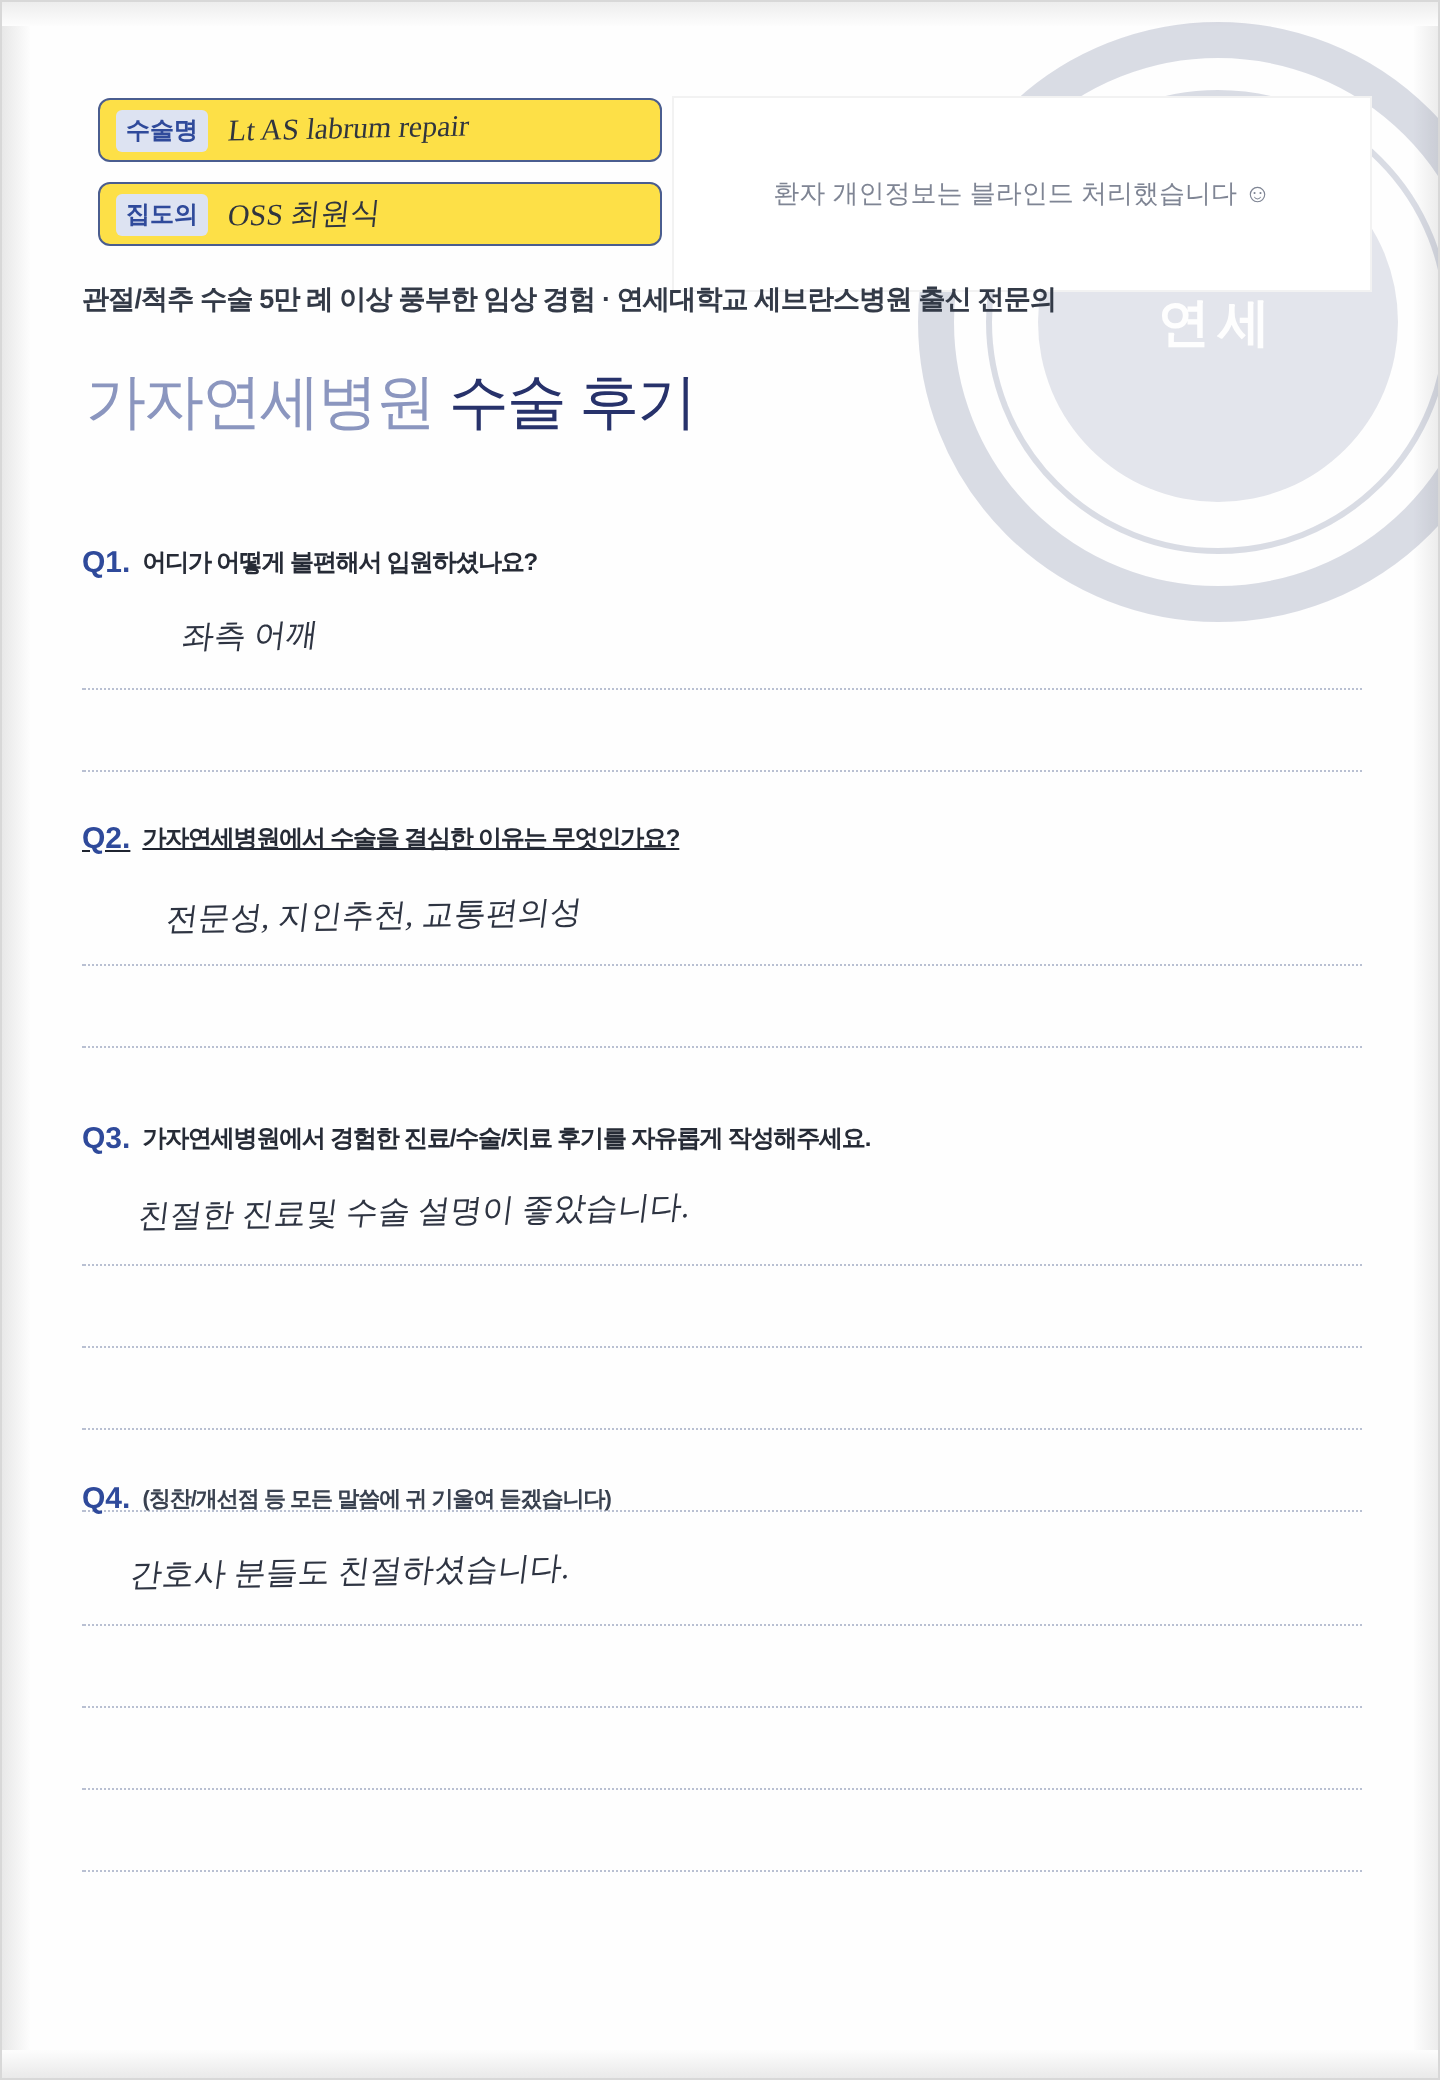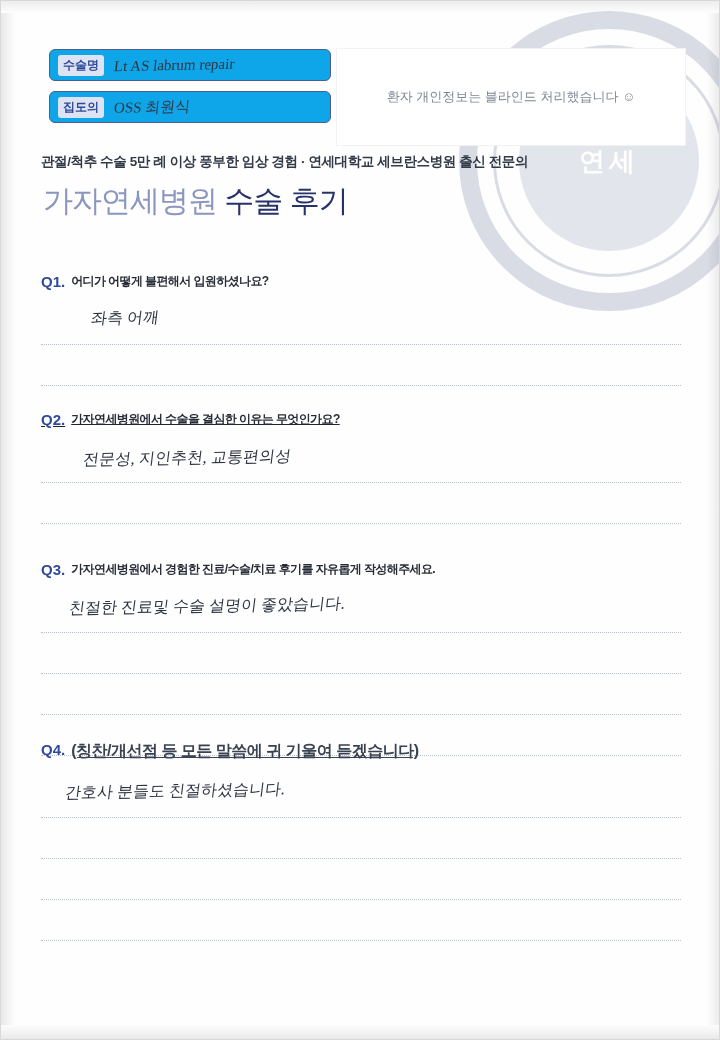--- a/index.html
+++ b/index.html
@@ -51,21 +51,21 @@
   .watermark .seal-text {
     position:absolute; inset:0;
     display:flex; align-items:center; justify-content:center;
     color:#fff; font-size:26px; letter-spacing:4px; font-weight:bold;
   }
 
   
   .form-boxes { position:absolute; left:48px; top:48px; width:282px; }
   .fbox {
     height:32px; border:1.5px solid #4a5d8f; border-radius:6px;
-    background:#0ea5e9; display:flex; align-items:center;
+    background:#fde047; display:flex; align-items:center;
     margin-bottom:10px; padding:0 8px;
     position:relative;
   }
   .fbox .lab {
     font-size:12px; font-weight:bold; color:#2f4a9b;
     background:#dde3f2; border-radius:3px; padding:2px 5px;
     white-space:nowrap;
   }
   .fbox .hw {
     font-family:"Liberation Serif", serif;
@@ -79,43 +79,42 @@
     position:absolute; left:336px; top:48px; width:348px; height:96px;
     background:#fff;
     display:flex; align-items:center; justify-content:center;
     text-align:center;
     color:#7f8594; font-size:13px;
     box-shadow:0 0 0 1px #f2f2f2;
   }
 
   
   .subtitle {
-    position:absolute; left:40px; top:152px;
+    position:absolute; left:40px; top:140px;
     font-size:13.5px; font-weight:bold; color:#333a47; letter-spacing:-0.4px;
   }
   .maintitle {
     position:absolute; left:42px; top:180px;
     font-size:30px; letter-spacing:-1px;
     color:#8b96bf; font-weight:normal;
   }
   .maintitle .strong { color:#27326b; }
 
   
   .q { position:absolute; left:40px; width:640px; }
-  .q .qhead { display:flex; align-items:flex-start; gap:6px; }
+  .q .qhead { display:flex; align-items:flex-end; gap:6px; }
   .q .qnum {
     font-size:15px; font-weight:bold; color:#2f4a9b;
   }
   .q .qtext {
     font-size:12px; font-weight:bold; color:#262b36; letter-spacing:-0.6px;
   }
   .q .qhint {
-    font-size:16px; font-weight:bold; color:#3a4250; letter-spacing:-0.5px;
+    font-size:11px; font-weight:bold; color:#3a4250; letter-spacing:-0.5px;
     padding-bottom:1px;
-    text-decoration:underline;
   }
   .lines { margin-top:14px; }
   .line {
     height:41px;
     border-bottom:1px dotted #b9c0d2;
     position:relative;
   }
   .ans {
     position:absolute;
     font-family:"Liberation Serif", serif;

